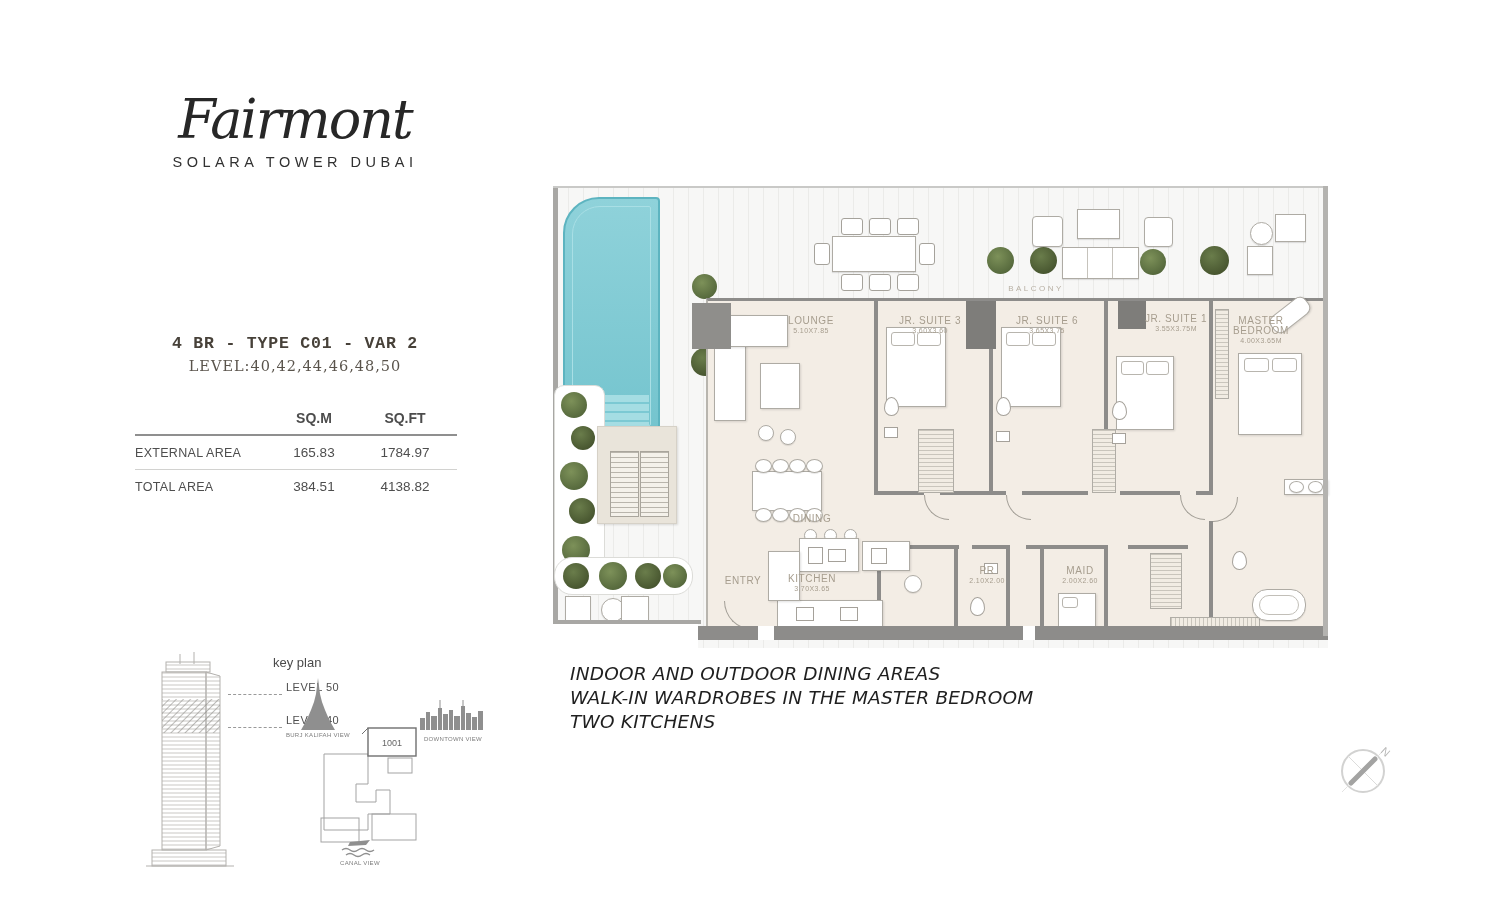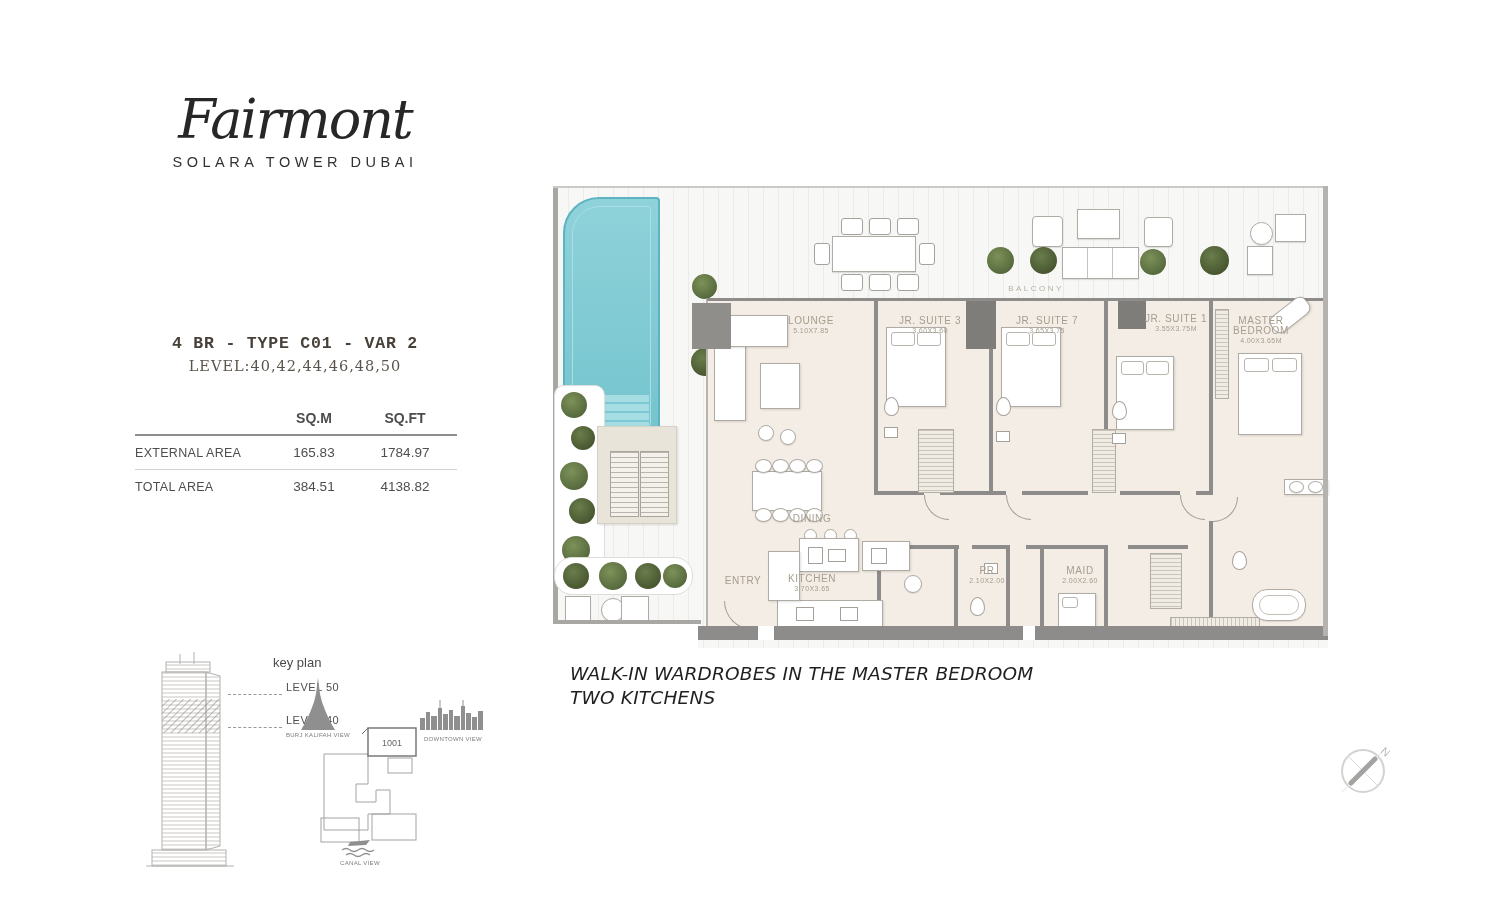--- a/index.html
+++ b/index.html
@@ -348,21 +348,21 @@
 
   <div class="rlabel" style="left:218px;top:130px;width:80px">
     <div class="rname">LOUNGE</div>
     <div class="rdims">5.10X7.85</div>
   </div>
   <div class="rlabel" style="left:337px;top:130px;width:80px">
     <div class="rname">JR. SUITE 3</div>
     <div class="rdims">3.60X3.60</div>
   </div>
   <div class="rlabel" style="left:454px;top:130px;width:80px">
-    <div class="rname">JR. SUITE 7</div>
+    <div class="rname">JR. SUITE 6</div>
     <div class="rdims">3.65X3.75</div>
   </div>
   <div class="rlabel" style="left:583px;top:128px;width:80px">
     <div class="rname">JR. SUITE 1</div>
     <div class="rdims">3.55X3.75M</div>
   </div>
   <div class="rlabel" style="left:672px;top:130px;width:72px">
     <div class="rname">MASTER BEDROOM</div>
     <div class="rdims">4.00X3.65M</div>
   </div>
@@ -380,20 +380,21 @@
     <div class="rname">PR</div>
     <div class="rdims">2.10X2.00</div>
   </div>
   <div class="rlabel" style="left:497px;top:380px;width:60px">
     <div class="rname">MAID</div>
     <div class="rdims">2.00X2.60</div>
   </div>
 </div>
 
 <div class="abs features">
+  <div>INDOOR AND OUTDOOR DINING AREAS</div>
   <div>WALK-IN WARDROBES IN THE MASTER BEDROOM</div>
   <div>TWO KITCHENS</div>
 </div>
 
 <svg class="abs" style="left:1332px;top:738px" width="64" height="64" viewBox="0 0 64 64">
   <circle cx="31" cy="33" r="21" fill="none" stroke="#d2d2d1" stroke-width="2"></circle>
   <line x1="16" y1="18" x2="46" y2="48" stroke="#dcdcdb" stroke-width="1"></line>
   <line x1="46" y1="18" x2="16" y2="48" stroke="#dcdcdb" stroke-width="1"></line>
   <line x1="10" y1="54" x2="52" y2="12" stroke="#e3e3e2" stroke-width="1"></line>
   <line x1="19" y1="45" x2="43" y2="21" stroke="#a3a3a2" stroke-width="5" stroke-linecap="round"></line>

